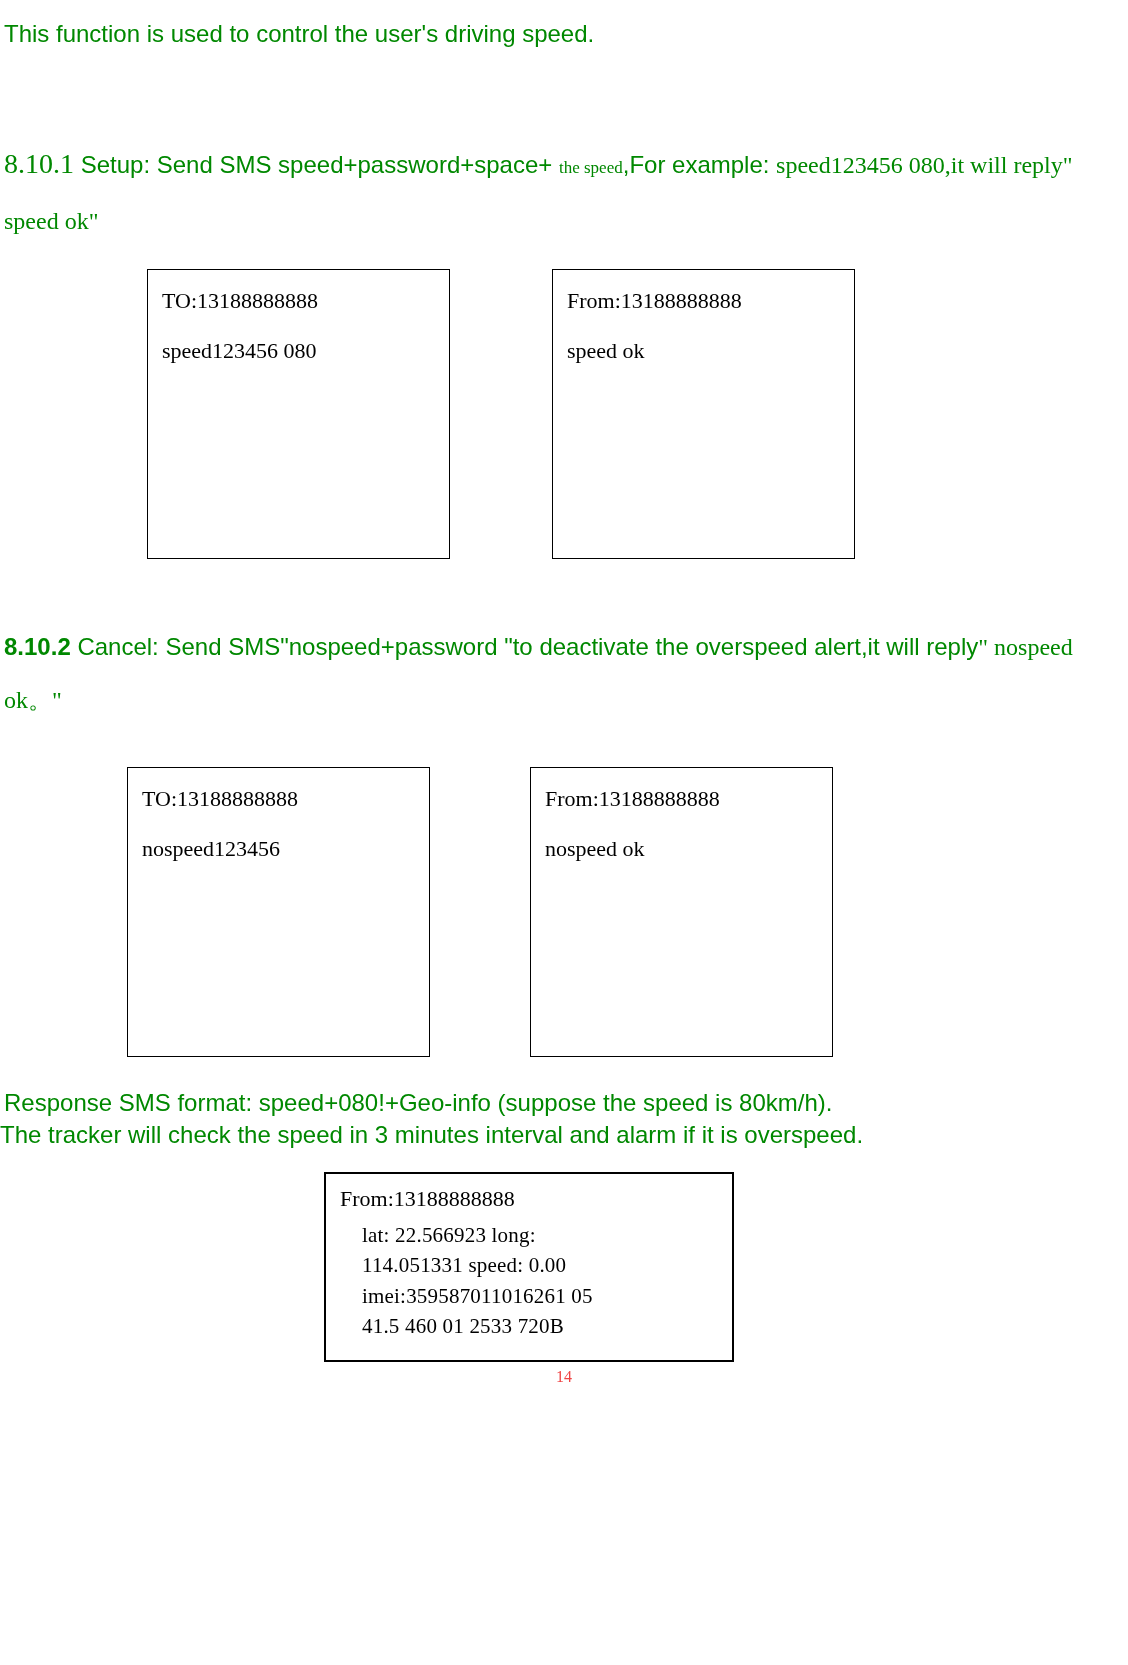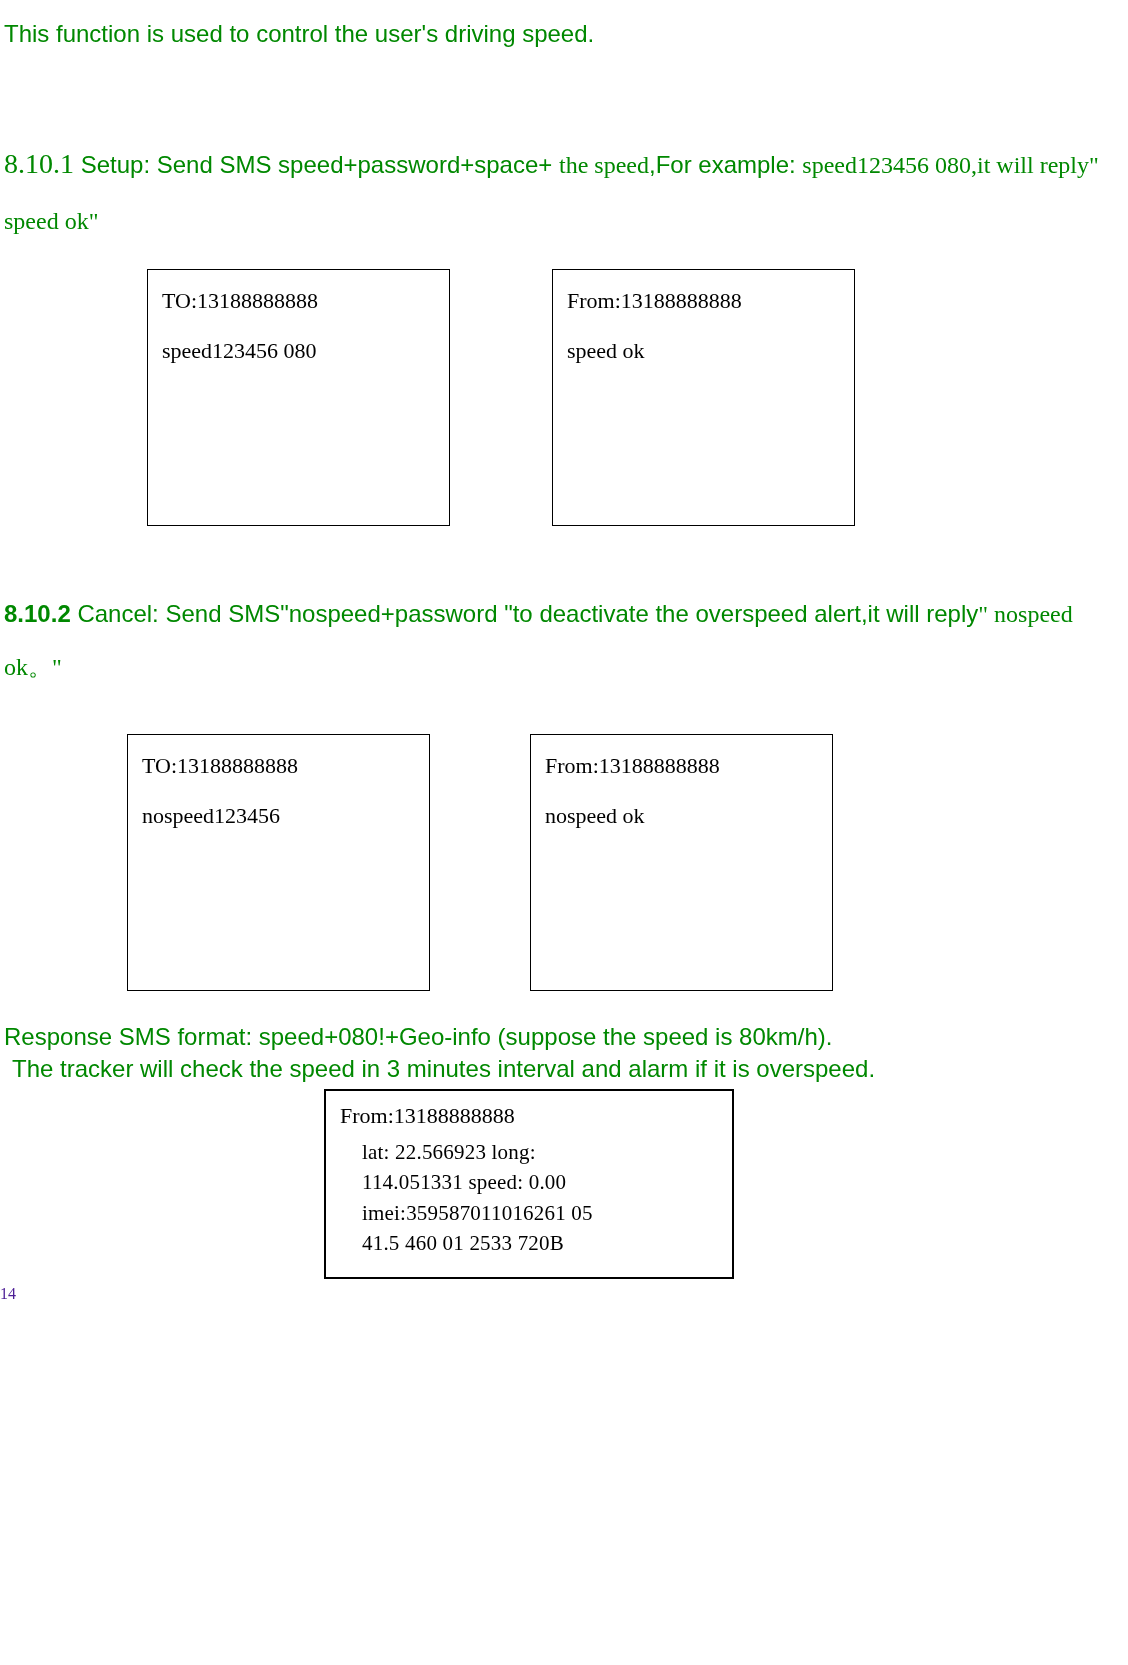--- a/index.html
+++ b/index.html
@@ -28,21 +28,21 @@
       line-height: 2.2;
       padding-left: 4px;
       margin-bottom: 22px;
     }
     .section-8101 .label-number {
       font-size: 28px;
       font-family: "Times New Roman", Times, serif;
     }
     .section-8101 .the-speed-text {
       font-family: "Times New Roman", Times, serif;
-      font-size: 24px;
+      font-size: 17px;
       text-align: center;
     }
     .section-8101 .example-code {
       font-family: "Times New Roman", Times, serif;
       font-size: 24px;
     }
     .section-8101 .reply-text {
       font-family: "Times New Roman", Times, serif;
       font-size: 24px;
     }
@@ -54,21 +54,21 @@
     }
     .box-row-2 {
       display: flex;
       gap: 100px;
       padding-left: 127px;
       margin-bottom: 32px;
     }
     .sms-box {
       border: 1.5px solid #000;
       width: 303px;
-      height: 257px;
+      height: 290px;
       padding: 18px 14px;
       font-family: "Times New Roman", Times, serif;
       font-size: 22px;
       color: #000;
     }
     .sms-box .box-line1 {
       margin-bottom: 24px;
     }
     .section-8102 {
       color: #008800;
@@ -86,22 +86,22 @@
     }
     .response-line {
       color: #008800;
       font-size: 24px;
       padding-left: 4px;
       margin-bottom: 4px;
     }
     .check-line {
       color: #008800;
       font-size: 24px;
-      padding-left: 12px;
-      margin-bottom: 6px;
+      padding-left: 0;
+      margin-bottom: 23px;
     }
     .response-box {
       border: 2px solid #000;
       width: 410px;
       margin-left: 324px;
       padding: 12px 14px 18px 14px;
       font-family: "Times New Roman", Times, serif;
       color: #000;
       margin-bottom: 6px;
     }
@@ -110,23 +110,24 @@
       margin-bottom: 8px;
     }
     .response-box .geo-content {
       font-family: "SimSun", "NSimSun", "Times New Roman", monospace;
       font-size: 21px;
       line-height: 1.45;
       padding-left: 22px;
       letter-spacing: 0.2px;
     }
     .page-number {
+      text-align: center;
       font-family: "Times New Roman", Times, serif;
       font-size: 16px;
-      color: #4c1d95;
+      color: #ef4444;
       margin-top: 4px;
     }
   </style>
 </head>
 <body>
 
 <div class="intro green-text">This function is used to control the user's driving speed.</div>
 
 <div class="section-8101">
   <span class="label-number">8.10.1</span><span> Setup: Send SMS speed+password+space+ </span><span class="the-speed-text">the speed</span><span>,</span><span>For example: </span><span class="example-code">speed123456 080,</span><span class="reply-text">it will reply" speed ok"</span>

